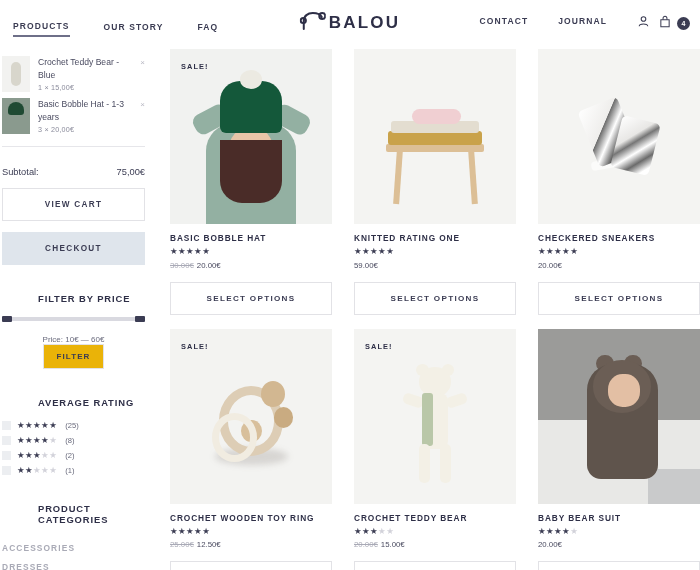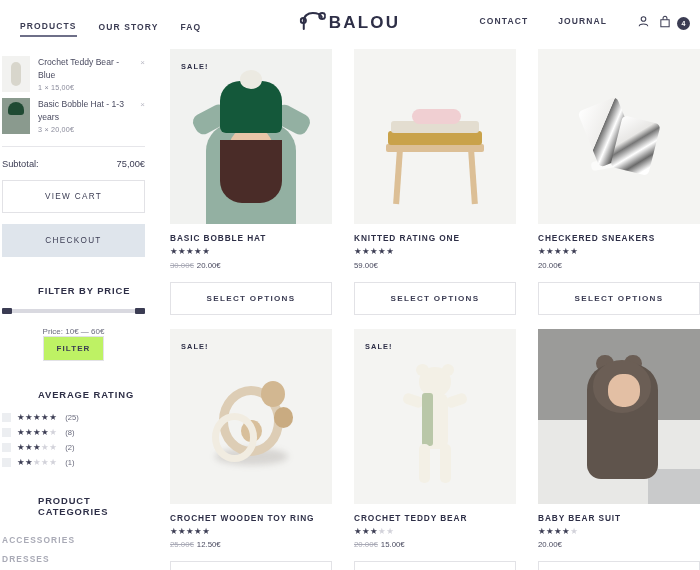--- a/index.html
+++ b/index.html
@@ -10,21 +10,21 @@
     color: #3b3c53;
     overflow: hidden;
   }
   
   .header {
     height: 46px;
     display: flex; align-items: center;
     padding: 0 8px 0 0;
     position: relative;
   }
-  .nav-left { display: flex; align-items: center; gap: 22px; padding-left: 20px; margin-top: 12px; }
+  .nav-left { display: flex; align-items: center; gap: 34px; padding-left: 13px; margin-top: 12px; }
   .nav-link {
     font-size: 8.5px; font-weight: bold; letter-spacing: 1.1px;
     color: #3b3c53; text-decoration: none; white-space: nowrap;
     padding-bottom: 4px;
   }
   .nav-link.active { border-bottom: 2px solid #6e6f88; }
   .logo-wrap {
     position: absolute; left: 50%; top: 11px; transform: translateX(-50%);
     display: flex; align-items: center; gap: 3px;
   }
@@ -74,27 +74,27 @@
   .cart-qty {
     font-size: 7.2px; color: #8a8b9b; margin-top: 2px; letter-spacing: .2px;
   }
   .cart-remove {
     position: absolute; right: 0; top: 6px;
     font-size: 8px; color: #b9b9c4; cursor: pointer;
   }
   .subtotal-row {
     display: flex; justify-content: space-between; align-items: center;
     border-top: 1px solid #e6e6ea;
-    margin-top: 10px; padding-top: 12px;
+    margin-top: 10px; padding-top: 20px;
     font-size: 9.3px;
   }
   .subtotal-val { font-weight: normal; }
   .btn {
     display: block; width: 100%; text-align: center;
-    font-size: 8.2px; font-weight: normal; letter-spacing: 1.3px;
+    font-size: 8.2px; font-weight: bold; letter-spacing: 1.3px;
     padding: 11px 0; margin-top: 11px;
     color: #3b3c53; cursor: pointer;
   }
   .btn-outline { background: #fff; border: 1px solid #e2e2e6; }
   .btn-fill { background: #dfe5ec; border: 1px solid #dfe5ec; }
   
   .widget-title {
     font-size: 9.4px; font-weight: bold; letter-spacing: .9px;
     color: #2e2f47; margin-top: 28px; margin-bottom: 13px; margin-left: 36px;
   }
@@ -103,21 +103,21 @@
     border-radius: 2px; margin: 0 0 14px 0;
   }
   .slider-handle {
     position: absolute; top: -1px; width: 10px; height: 6px;
     background: #3b3c53; border-radius: 1px;
   }
   .price-row { display: flex; align-items: center; justify-content: space-between; flex-direction: column; }
   .price-label { font-size: 8px; color: #6a6b7d; }
   .filter-btn {
     font-size: 8px; font-weight: bold; letter-spacing: 1.1px;
-    border: 1px solid #e2e2e6; background: #bef264;
+    border: 1px solid #e2e2e6; background: #eab308;
     padding: 7px 12px; color: #3b3c53; cursor: pointer;
   }
   .rating-row {
     display: flex; align-items: center; gap: 6px; margin-bottom: 6px;
   }
   .checkbox {
     width: 9px; height: 9px; background: #eceef1; flex-shrink: 0; cursor: pointer;
   }
   .stars { font-size: 8.5px; letter-spacing: .4px; line-height: 1; }
   .star-on { color: #3b3c53; }

